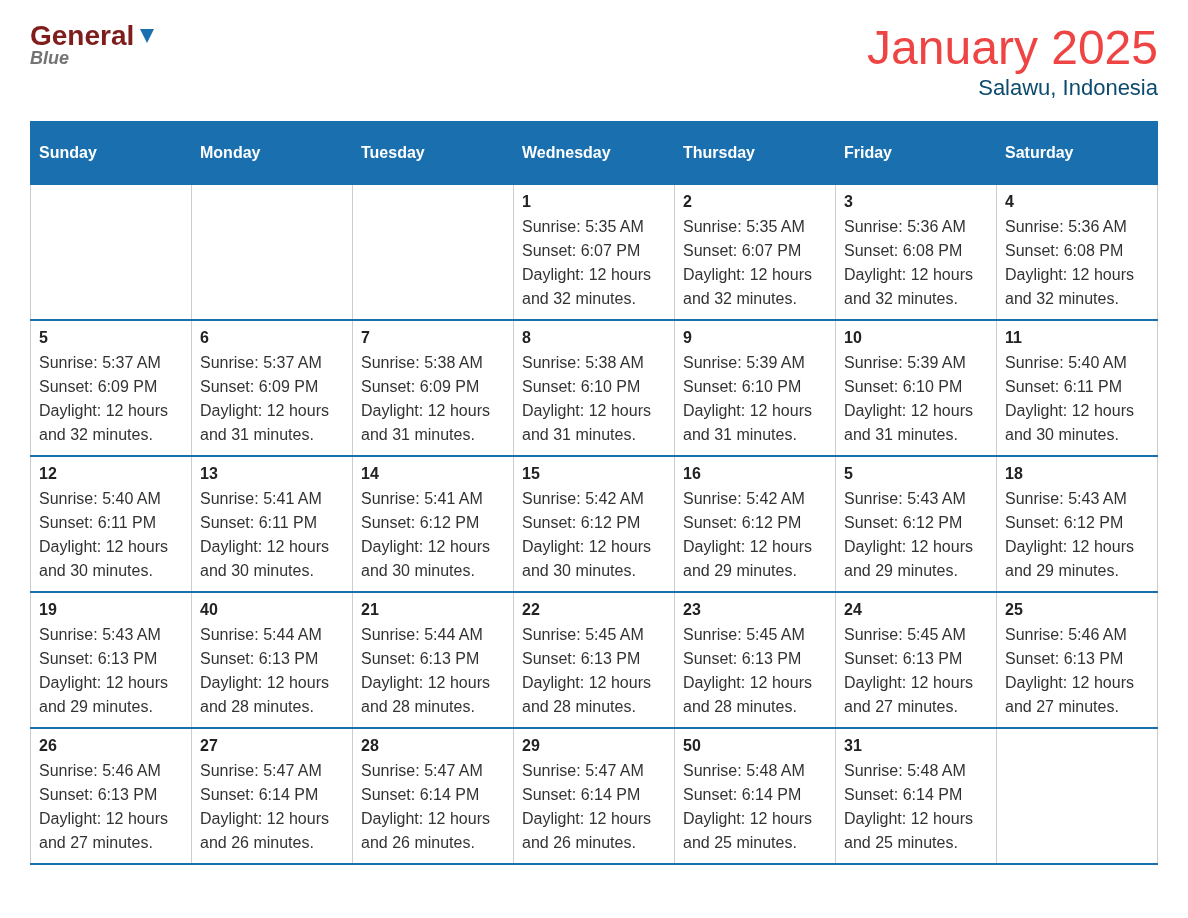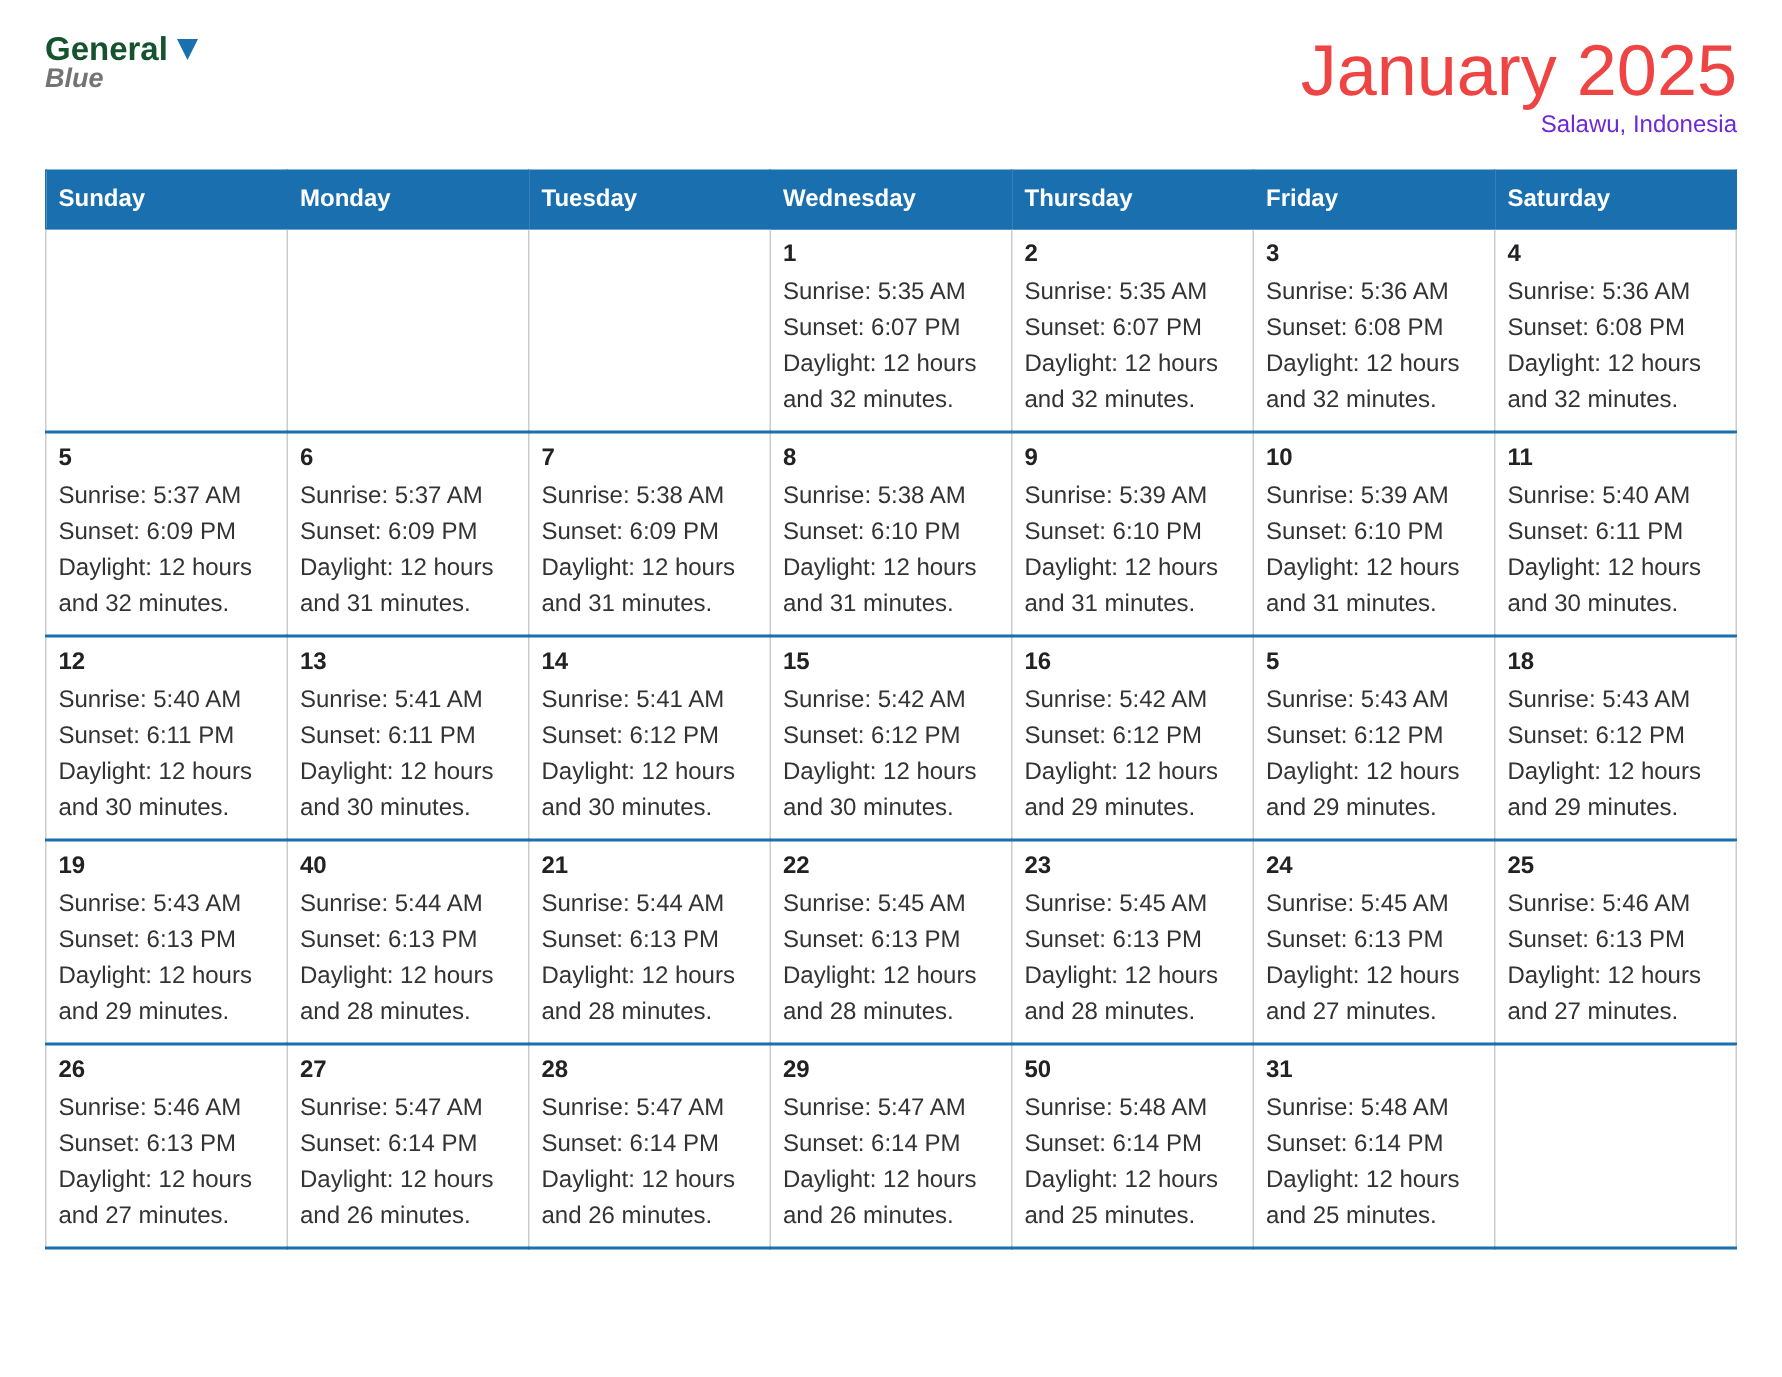--- a/index.html
+++ b/index.html
@@ -15,53 +15,53 @@
       justify-content: space-between;
       align-items: flex-start;
       margin-bottom: 20px;
     }
     .logo {
       display: flex;
       align-items: center;
       gap: 4px;
     }
     .logo-text-general {
-      font-size: 22px;
-      font-weight: bold;
-      color: #14532d;
+      font-size: 28px;
+      font-weight: bold;
+      color: #7f1d1d;
     }
     .logo-text-blue {
       font-size: 18px;
       font-weight: bold;
       color: #737373;
       font-style: italic;
     }
     .title-block {
       text-align: right;
     }
     .title-block h1 {
       font-size: 48px;
       font-weight: normal;
       color: #ef4444;
     }
     .title-block h2 {
-      font-size: 16px;
+      font-size: 22px;
       font-weight: normal;
-      color: #6d28d9;
+      color: #0c4a6e;
     }
     .calendar {
       width: 100%;
       border-collapse: collapse;
     }
     .calendar thead tr th {
       background-color: #1a6faf;
       color: #fff;
       font-size: 16px;
       font-weight: bold;
-      padding: 10px 8px;
+      padding: 22px 8px;
       text-align: left;
       border: 1px solid #1a6faf;
     }
     .calendar tbody tr td {
       vertical-align: top;
       padding: 8px 8px;
       border: 1px solid #ccc;
       width: 14.28%;
       min-height: 100px;
     }

